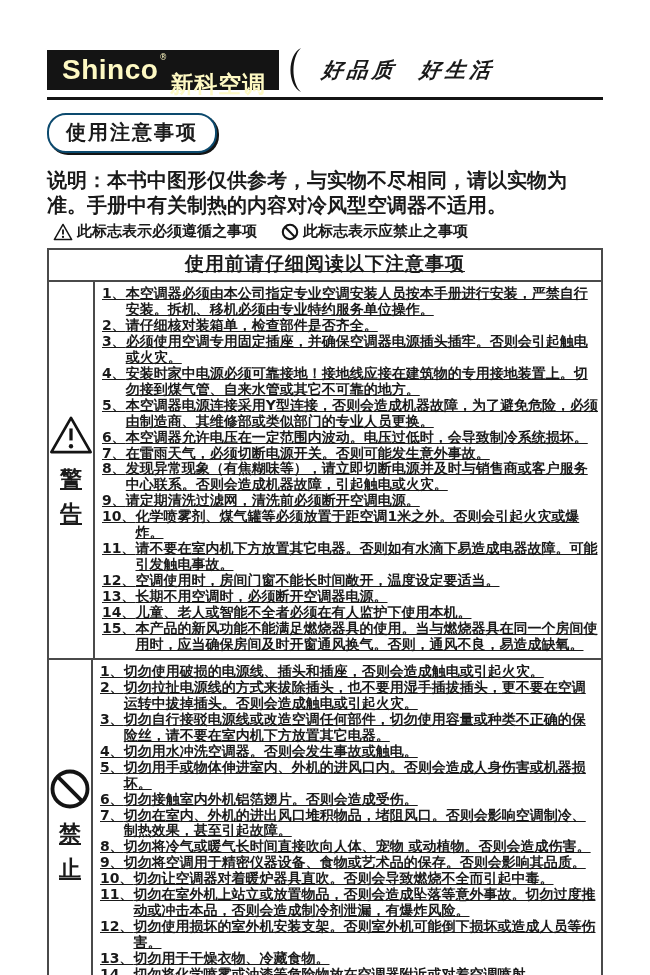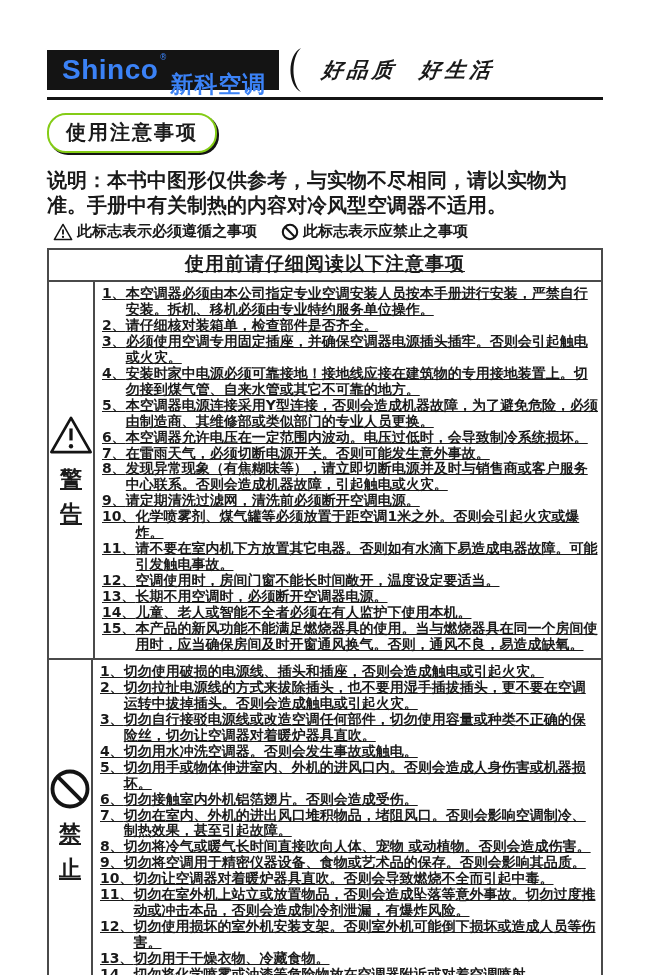--- a/index.html
+++ b/index.html
@@ -10,37 +10,37 @@
     color:#1a1a1a;
   }
   .page {
     width:650px; height:975px; background:#ffffff;
     padding:50px 47px 0 47px; overflow:hidden; position:relative;
   }
 
   
   .logo-band { display:flex; align-items:center; height:40px; }
   .logo-box {
-    background:#141414; color:#3b82f6; height:40px;
+    background:#141414; color:#fef9c3; height:40px;
     display:flex; align-items:center; padding:0 13px 0 15px; flex:0 0 auto;
   }
   .logo-en { font-family:"Liberation Sans", sans-serif; font-weight:bold; font-size:28px; letter-spacing:0.5px; line-height:1; }
   .logo-reg { font-size:8px; align-self:flex-start; margin:4px 3px 0 1px; line-height:1; }
   .logo-cn { font-size:23px; font-weight:bold; letter-spacing:1px; line-height:1;margin-top:28px; }
   .crescent { margin-left:7px; flex:0 0 auto; display:block; }
   .slogan {
     margin-left:16px; font-size:21px; font-weight:bold; font-style:italic;
     font-family:"DejaVu Serif", serif; letter-spacing:4px; transform:skewX(-6deg);
     white-space:pre;
   }
   .header-rule { height:3px; background:#141414; margin-top:7px; }
 
   
   .section-pill {
-    display:inline-block; border:2px solid #84cc16; border-radius:19px;
+    display:inline-block; border:2px solid #0c4a6e; border-radius:19px;
     padding:4px 17px 5px; font-size:20px; letter-spacing:2px; font-weight:600;
     margin-top:13px; box-shadow:2px 2px 0 #141414; background:#fff;
   }
 
   
   .note { font-size:20px; line-height:1.25; font-weight:600; margin-top:15px; }
   .legend { display:flex; align-items:center; gap:24px; margin:4px 0 7px 6px; font-size:15px; font-weight:600; }
   .legend-item { display:flex; align-items:center; gap:4px; }
   .legend-item svg { display:block; }
 
@@ -219,21 +219,21 @@
             <span class="txt">切勿使用破损的电源线、插头和插座，否则会造成触电或引起火灾。</span>
           </div>
 
           <div class="item">
             <span class="num">2、</span>
             <span class="txt">切勿拉扯电源线的方式来拔除插头，也不要用湿手插拔插头，更不要在空调运转中拔掉插头。否则会造成触电或引起火灾。</span>
           </div>
 
           <div class="item">
             <span class="num">3、</span>
-            <span class="txt">切勿自行接驳电源线或改造空调任何部件，切勿使用容量或种类不正确的保险丝，切勿让空调器对着暖炉器具直吹。</span>
+            <span class="txt">切勿自行接驳电源线或改造空调任何部件，切勿使用容量或种类不正确的保险丝，请不要在室内机下方放置其它电器。</span>
           </div>
 
           <div class="item">
             <span class="num">4、</span>
             <span class="txt">切勿用水冲洗空调器。否则会发生事故或触电。</span>
           </div>
 
           <div class="item">
             <span class="num">5、</span>
             <span class="txt">切勿用手或物体伸进室内、外机的进风口内。否则会造成人身伤害或机器损坏。</span>

